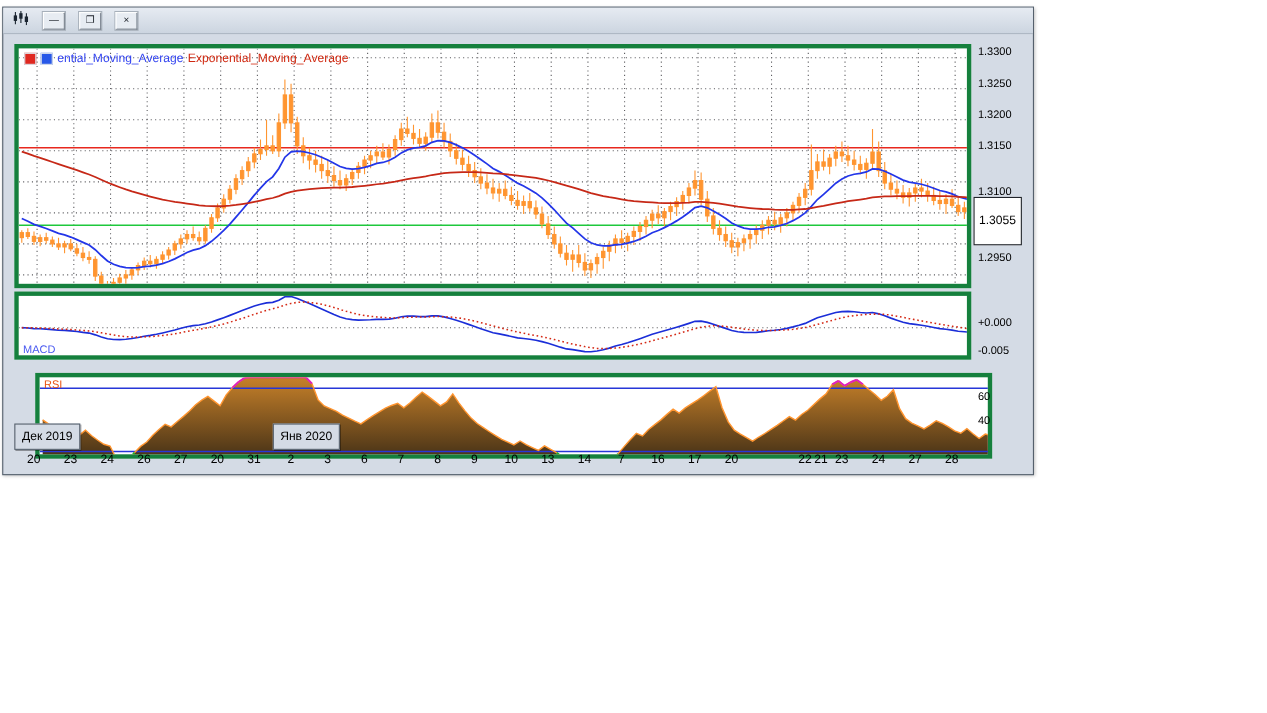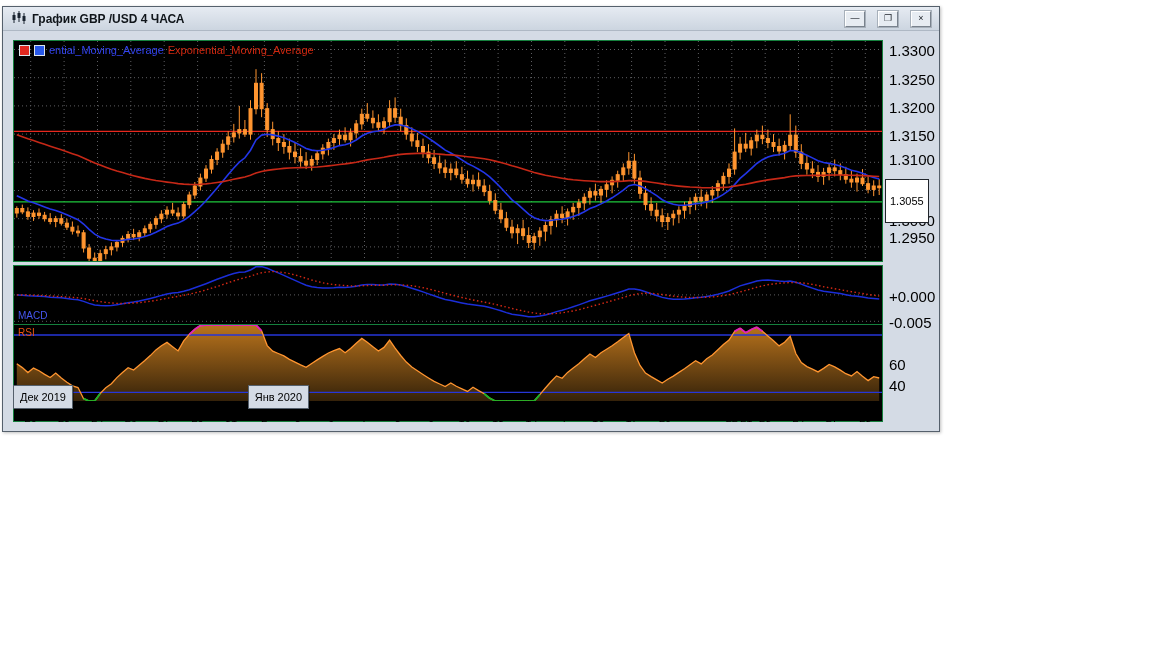--- a/index.html
+++ b/index.html
@@ -8,36 +8,36 @@
   .window{position:absolute;left:2px;top:6px;width:938px;height:426px;background:#d4dbe5;
           border:1px solid #55606c;box-shadow:1px 1px 3px rgba(0,0,0,.25);box-sizing:border-box;}
   .titlebar{position:absolute;left:0;top:0;right:0;height:24px;display:flex;align-items:center;
             padding:0 8px;background:linear-gradient(#e6ebf2,#ccd5e0);border-bottom:1px solid #aeb8c4;box-sizing:border-box;}
   .title{font-size:12px;font-weight:700;color:#10151a;margin-left:6px;flex:1;white-space:nowrap;}
   .winbtns{display:flex;align-items:center;}
   .wbtn{width:20px;height:16px;margin-left:13px;font-size:9px;line-height:13px;text-align:center;
         background:#e7ecf2;border:1px solid;border-color:#ffffff #79828d #79828d #ffffff;
         box-shadow:0 0 0 1px #a7b0ba;padding:0;color:#1a1f26;font-family:inherit;cursor:default;}
   .chart-area{position:absolute;left:8px;top:24px;width:922px;height:400px;}
-  .panel{position:absolute;left:2px;width:870px;background:#000000;border:1px solid #15803d;box-sizing:border-box;overflow:hidden;}
+  .panel{position:absolute;left:2px;width:870px;background:#ffffff;border:4px solid #15803d;box-sizing:border-box;overflow:hidden;}
   #panel-main{top:9px;height:222px;}
   #panel-macd{top:234px;height:62px;}
-  #panel-rsi{top:293px;height:98px;}
+  #panel-rsi{top:308px;height:78px;margin-left:19px;}
   .panel svg{display:block;position:absolute;left:0;top:0;}
   .legend{position:absolute;left:5px;top:3px;display:flex;align-items:center;gap:4px;z-index:3;}
   .swatch{width:11px;height:11px;border:1px solid #dde4ec;box-sizing:border-box;display:inline-block;}
   .swatch.red{background:#e02820;}
   .swatch.blue{background:#2858e8;}
   .lg{font-size:11px;white-space:nowrap;}
   .lg.blue{color:#3霍344f0;color:#3344f0;}
   .lg.red{color:#d02810;}
   .plabel{position:absolute;left:4px;top:2px;font-size:10px;z-index:3;font-weight:400;}
   .plabel.blue{color:#4656f0;margin-top:42px;}
   .plabel.orange{color:#e85212;}
-  .axlabel{position:absolute;font-size:15px;color:#000;white-space:nowrap;}
+  .axlabel{position:absolute;font-size:10px;color:#000;white-space:nowrap;}
   .price-box{position:absolute;background:#ffffff;border:1px solid #20242a;font-size:11px;color:#000;
              padding:15px 4px;z-index:4;white-space:nowrap;}
   .xlabel{position:absolute;font-size:11px;color:#000;transform:translateX(-50%);white-space:nowrap;}
   .pmarker{position:absolute;background:#d4dbe5;border:1px solid #55606c;font-size:11px;color:#000;
            padding:5px 6px;z-index:5;box-shadow:1px 1px 0 rgba(0,0,0,.35);white-space:nowrap;}
 </style>
 </head>
 <body>
 
 <div class="window">
@@ -45,21 +45,20 @@
     <span class="app-icon">
       <svg width="15" height="13" viewBox="0 0 15 13">
         <line x1="3" y1="1" x2="3" y2="12" stroke="#1a2430" stroke-width="1"></line>
         <rect x="1.5" y="4" width="3" height="5" fill="#1a2430"></rect>
         <line x1="8" y1="0" x2="8" y2="11" stroke="#1a2430" stroke-width="1"></line>
         <rect x="6.5" y="2" width="3" height="5" fill="#1a2430"></rect>
         <line x1="13" y1="2" x2="13" y2="13" stroke="#1a2430" stroke-width="1"></line>
         <rect x="11.5" y="5" width="3" height="5" fill="#1a2430"></rect>
       </svg>
     </span>
-    <span class="title">График GBP /USD 4 ЧАСА</span>
     <span class="winbtns">
       <button class="wbtn">—</button>
       <button class="wbtn">❐</button>
       <button class="wbtn">×</button>
     </span>
   </div>
 
   <div class="chart-area" id="chart-area">
     <div class="panel" id="panel-main">
       <div class="legend">
@@ -479,21 +478,21 @@
           <line x1="726.1" y1="3.2" x2="731.7" y2="7.7" stroke="#e020c0" stroke-width="1.8"></line>
           <line x1="731.7" y1="7.7" x2="737.2" y2="4.5" stroke="#e020c0" stroke-width="1.8"></line>
           <line x1="737.2" y1="4.5" x2="742.8" y2="2.2" stroke="#e020c0" stroke-width="1.8"></line>
           <line x1="742.8" y1="2.2" x2="748.4" y2="6.3" stroke="#e020c0" stroke-width="1.8"></line>
         </svg>
     </div>
   <div class="axlabel" style="top: 11.4615px; left: 878px;">1.3300</div>
       <div class="axlabel" style="top: 39.6667px; left: 878px;">1.3250</div>
       <div class="axlabel" style="top: 67.8718px; left: 878px;">1.3200</div>
       <div class="axlabel" style="top: 96.0769px; left: 878px;">1.3150</div>
-      <div class="axlabel" style="top: 120px; left: 878px;">1.3100</div>
+      <div class="axlabel" style="top: 138px; left: 878px;">1.3100</div>
       <div class="axlabel" style="top: 180.692px; left: 878px;">1.3000</div>
       <div class="axlabel" style="top: 198px; left: 878px;">1.2950</div>
       <div class="price-box" style="top: 147.667px; left: 874px;">1.3055</div>
       <div class="axlabel" style="top: 256.947px; left: 878px;">+0.000</div>
       <div class="axlabel" style="top: 283.263px; left: 878px;">-0.005</div>
       <div class="axlabel" style="top: 325px; left: 878px;">60</div>
       <div class="axlabel" style="top: 346.057px; left: 878px;">40</div>
       <div class="xlabel" style="left: 19.6923px; top: 381px;">20</div>
       <div class="xlabel" style="left: 53.0769px; top: 381px;">23</div>
       <div class="xlabel" style="left: 86.4615px; top: 381px;">24</div>

